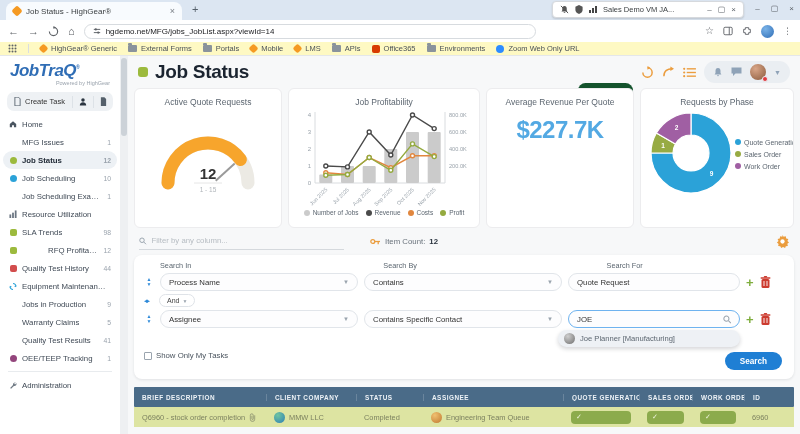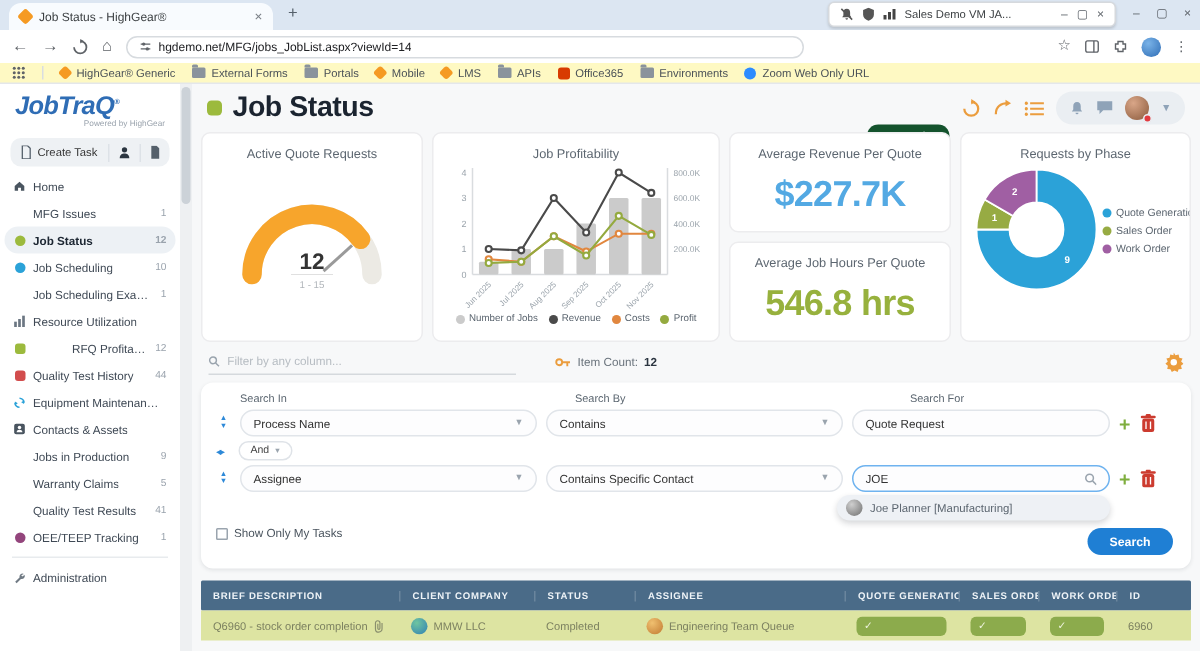--- a/index.html
+++ b/index.html
@@ -310,51 +310,47 @@
               <rect x="6.5" y="0.5" width="2" height="8.5" fill="#6b7682"></rect>
             </svg>
           </span>
           <span style="overflow: hidden; text-overflow: ellipsis;">Resource Utilization</span>
           <span class="side-count"></span>
         </div>
         <div class="side-item">
           <span class="side-ico">
             <span class="sq" style="background: rgb(156, 186, 61);"></span>
           </span>
+          <span style="overflow: hidden; text-overflow: ellipsis;">SLA Trends</span>
+          <span class="side-count">98</span>
+        </div>
+        <div class="side-item">
+          <span class="side-ico">
+            <span class="sq" style="background: rgb(156, 186, 61);"></span>
+          </span>
           <span style="overflow: hidden; text-overflow: ellipsis; margin-left: 26px;">RFQ Profitability</span>
           <span class="side-count">12</span>
         </div>
         <div class="side-item">
           <span class="side-ico">
             <span class="sq" style="background: rgb(210, 77, 77);"></span>
           </span>
           <span style="overflow: hidden; text-overflow: ellipsis;">Quality Test History</span>
           <span class="side-count">44</span>
         </div>
         <div class="side-item">
           <span class="side-ico">
             <svg width="9" height="9" viewBox="0 0 10 10">
               <path d="M5 1.2 A3.8 3.8 0 0 1 8.8 5" fill="none" stroke="#2ba2d8" stroke-width="1.3"></path>
               <path d="M5 8.8 A3.8 3.8 0 0 1 1.2 5" fill="none" stroke="#2ba2d8" stroke-width="1.3"></path>
               <path d="M8.8 3 L8.8 6 L6.4 4.6 Z" fill="#2ba2d8"></path>
               <path d="M1.2 7 L1.2 4 L3.6 5.4 Z" fill="#2ba2d8"></path>
             </svg>
           </span>
           <span style="overflow: hidden; text-overflow: ellipsis;">Equipment Maintenance T...</span>
-          <span class="side-count"></span>
-        </div>
-        <div class="side-item">
-          <span class="side-ico">
-            <svg width="8" height="8" viewBox="0 0 9 9">
-              <rect x="0.5" y="0.5" width="8" height="8" rx="1.5" fill="#4a5560"></rect>
-              <circle cx="4.5" cy="3.4" r="1.3" fill="#fff"></circle>
-              <path d="M2.3 7 C2.5 5.6 3.4 5.1 4.5 5.1 C5.6 5.1 6.5 5.6 6.7 7 Z" fill="#fff"></path>
-            </svg>
-          </span>
-          <span style="overflow: hidden; text-overflow: ellipsis;">Contacts &amp; Assets</span>
           <span class="side-count"></span>
         </div>
         <div class="side-item">
           <span class="side-ico"></span>
           <span style="overflow: hidden; text-overflow: ellipsis;">Jobs in Production</span>
           <span class="side-count">9</span>
         </div>
         <div class="side-item">
           <span class="side-ico"></span>
           <span style="overflow: hidden; text-overflow: ellipsis;">Warranty Claims</span>
@@ -514,24 +510,20 @@
               <span class="ld" style="background: rgb(148, 170, 63);"></span>
               <span>Profit</span>
             </span>
           </div>
       </div>
       <div class="stat-col">
         <div class="stat-card">
           <div class="card-title">Average Revenue Per Quote</div>
           <div class="stat-value" id="rev-value" style="color: rgb(83, 169, 227); text-align: center;">$227.7K</div>
         </div>
-        <div class="stat-card">
-          <div class="card-title">Average Job Hours Per Quote</div>
-          <div class="stat-value" id="hrs-value" style="color: rgb(151, 177, 61);">546.8 hrs</div>
-        </div>
       </div>
       <div class="card" id="card-donut">
         <div class="card-title">Requests by Phase</div>
         <div class="donut-flex">
           <div id="donut-slot">
               <svg width="84" height="84" viewBox="0 0 84 84">
                 <path d="M42.0 2.0 A40 40 0 1 1 2.0 42.0 L24.0 42.0 A18 18 0 1 0 42.0 24.0 Z" fill="#2ba2d8" stroke="#fff" stroke-width="1.2"></path>
                 <text x="62.5" y="64.5" text-anchor="middle" font-size="6.5" font-weight="bold" fill="#fff">9</text>
                 <path d="M2.0 42.0 A40 40 0 0 1 7.4 22.0 L26.4 33.0 A18 18 0 0 0 24.0 42.0 Z" fill="#97ab43" stroke="#fff" stroke-width="1.2"></path>
                 <text x="14.0" y="36.5" text-anchor="middle" font-size="6.5" font-weight="bold" fill="#fff">1</text>

